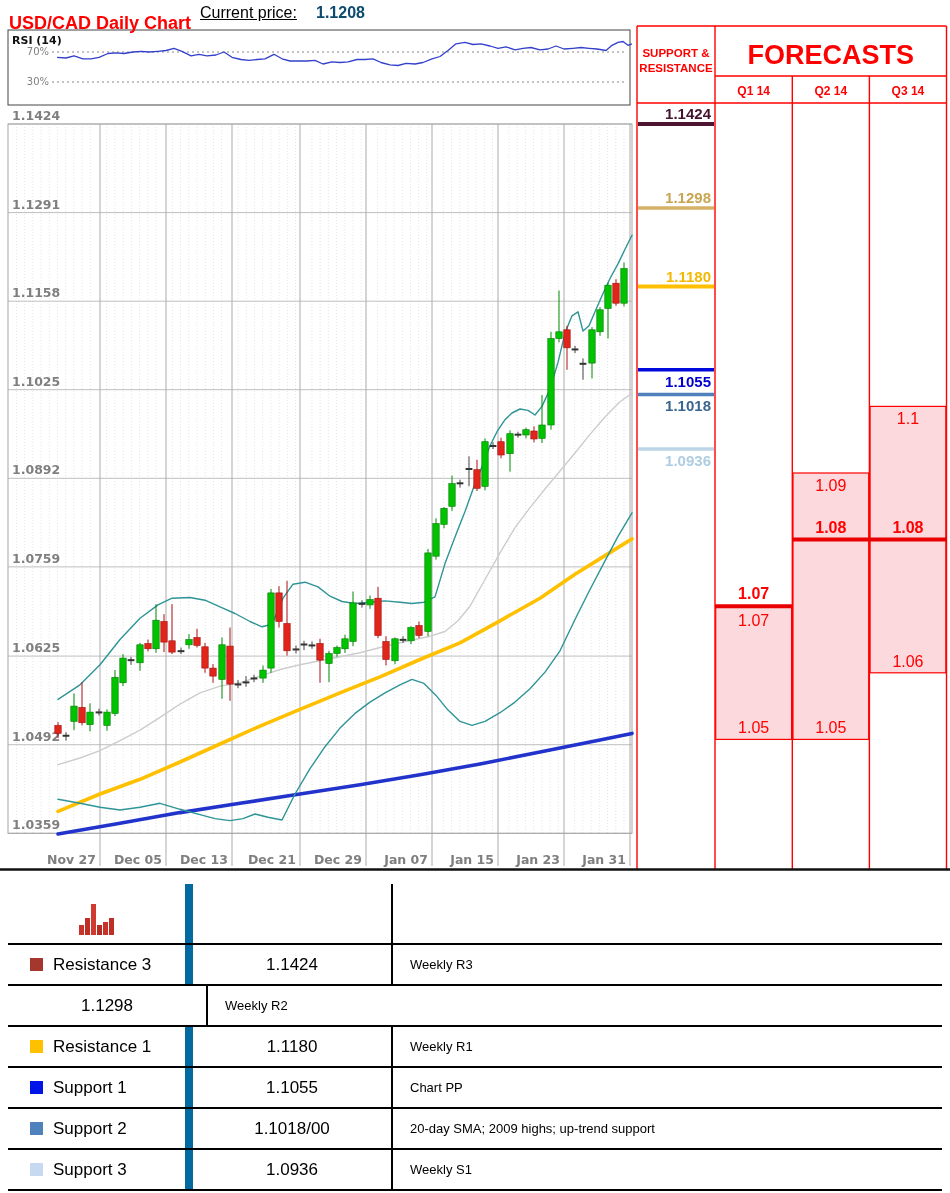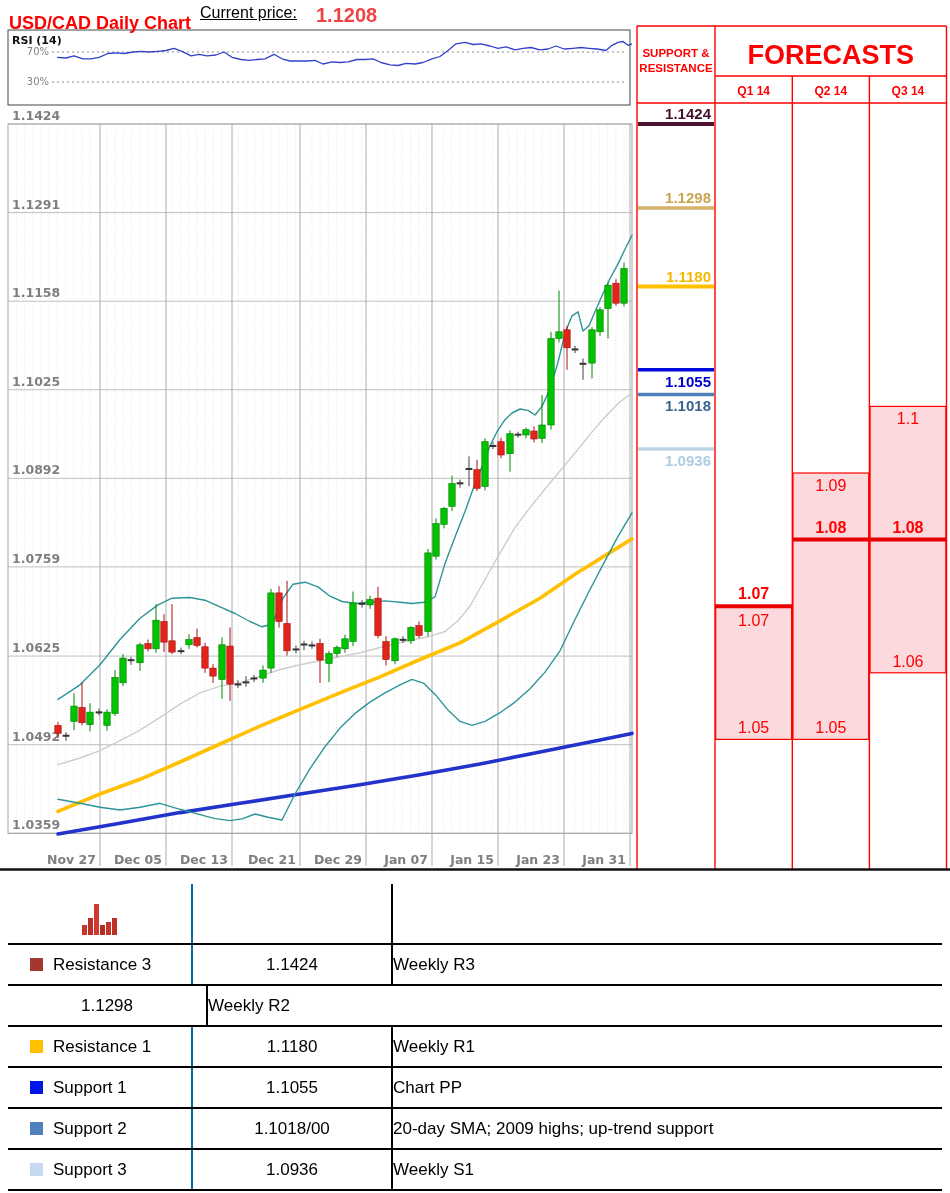--- a/index.html
+++ b/index.html
@@ -1,28 +1,28 @@
 <!DOCTYPE html>
 <html><head>
 <meta charset="utf-8">
 <style>
   html,body{margin:0;padding:0;background:#fff;}
   body{width:950px;height:1193px;position:relative;font-family:"Liberation Sans",sans-serif;}
   #header{position:absolute;top:0;left:0;width:950px;height:26px;z-index:2;}
   #page-title{position:absolute;left:9px;top:13px;font-size:18px;font-weight:bold;color:#FF0000;}
   #cp-label{position:absolute;left:200px;top:4px;font-size:16px;color:#000;text-decoration:underline;}
-  #cp-value{position:absolute;left:316px;top:4px;font-size:20px;font-weight:bold;color:#ef4444;}
+  #cp-value{position:absolute;left:316px;top:4px;font-size:16px;font-weight:bold;color:#0c4a6e;}
   #chart-svg{position:absolute;top:0;left:0;}
   #bottom-table{position:absolute;top:884px;left:8px;width:934px;z-index:2;}
   .t-row{display:flex;align-items:center;border-bottom:2px solid #000;}
   .t-row.header{height:59px;}
   .t-row.data{height:39px;}
-  .c1{width:185px;height:100%;border-right:2px solid #0369a1;display:flex;align-items:center;box-sizing:border-box;}
+  .c1{width:185px;height:100%;border-right:8px solid #0369a1;display:flex;align-items:center;box-sizing:border-box;}
   .c2{width:200px;height:100%;border-right:2px solid #000;display:flex;align-items:center;justify-content:center;box-sizing:border-box;font-size:17px;color:#000;}
-  .c3{flex:1;height:100%;display:flex;align-items:center;box-sizing:border-box;font-size:17px;color:#000;}
+  .c3{flex:1;height:100%;display:flex;align-items:center;padding-left:17px;box-sizing:border-box;font-size:13px;color:#000;}
   .chip{width:13px;height:13px;margin-left:22px;margin-right:10px;flex:none;}
   .lbl{font-size:17px;color:#000;}
   .icon-wrap{width:185px;display:flex;justify-content:center;align-items:flex-end;height:100%;padding-bottom:6px;box-sizing:border-box;}
 </style>
 </head>
 <body>
 
 <div id="header">
   <span id="page-title">USD/CAD Daily Chart</span>
   <span id="cp-label">Current price:</span>

